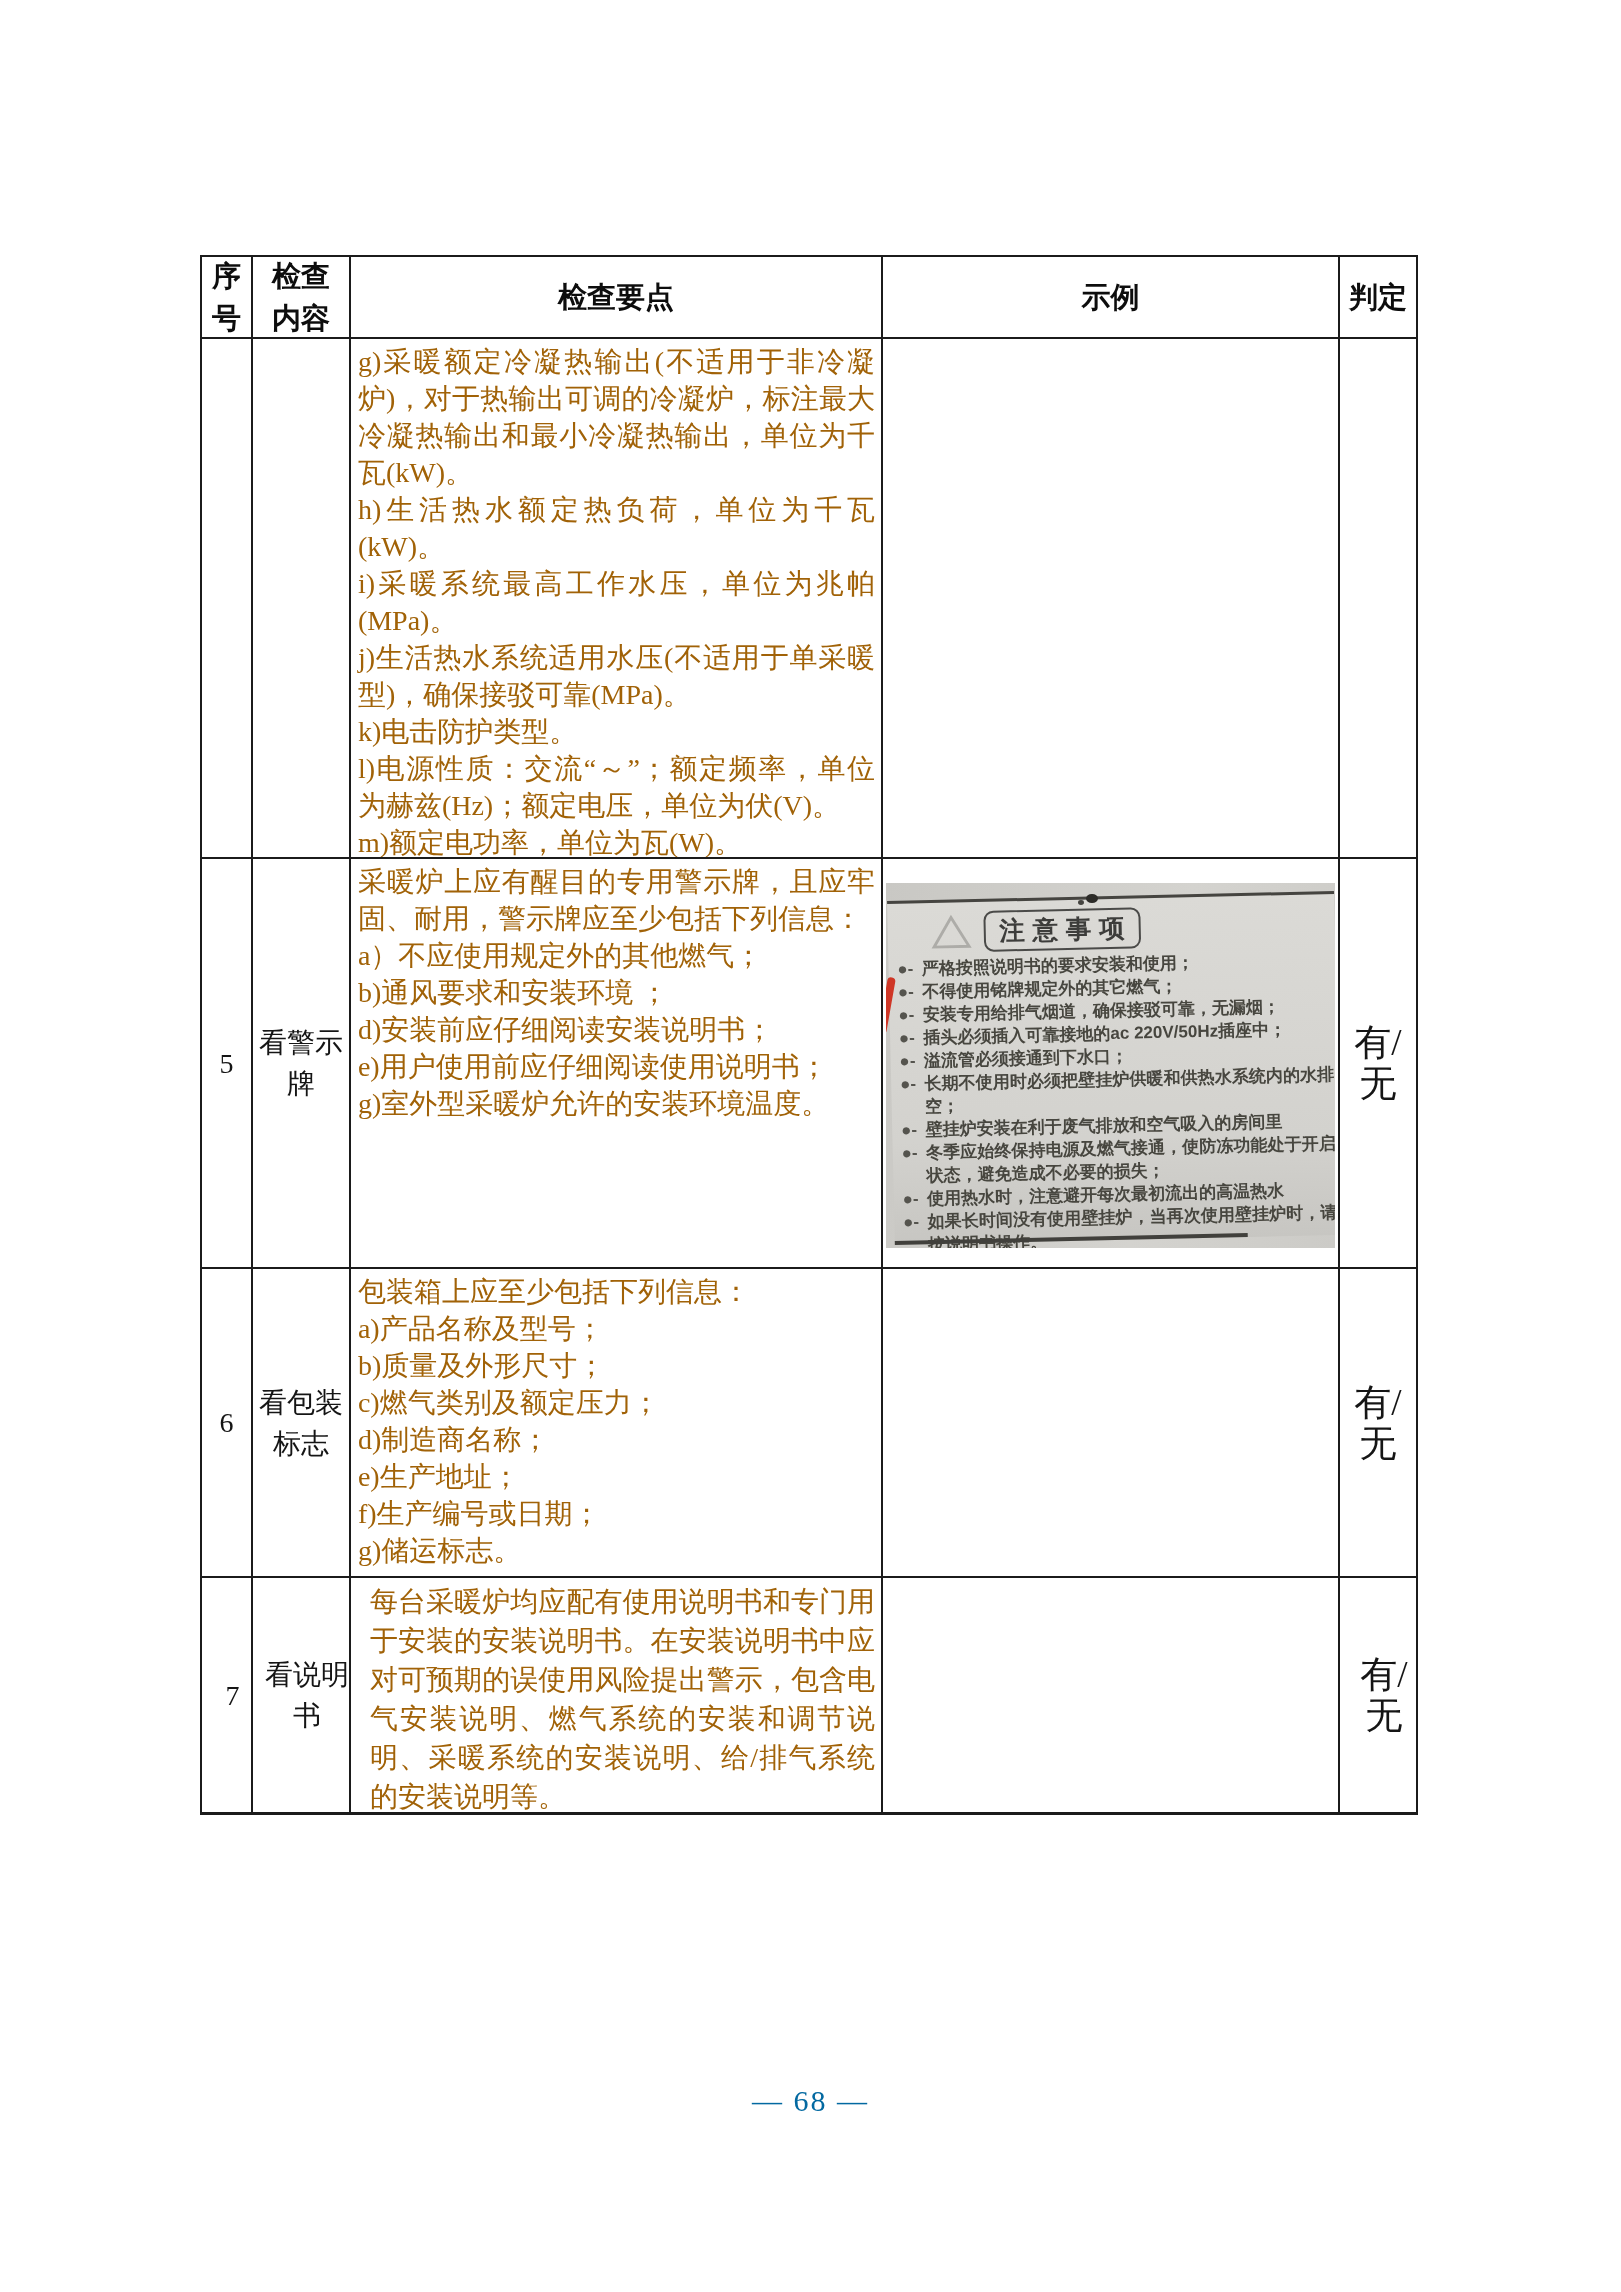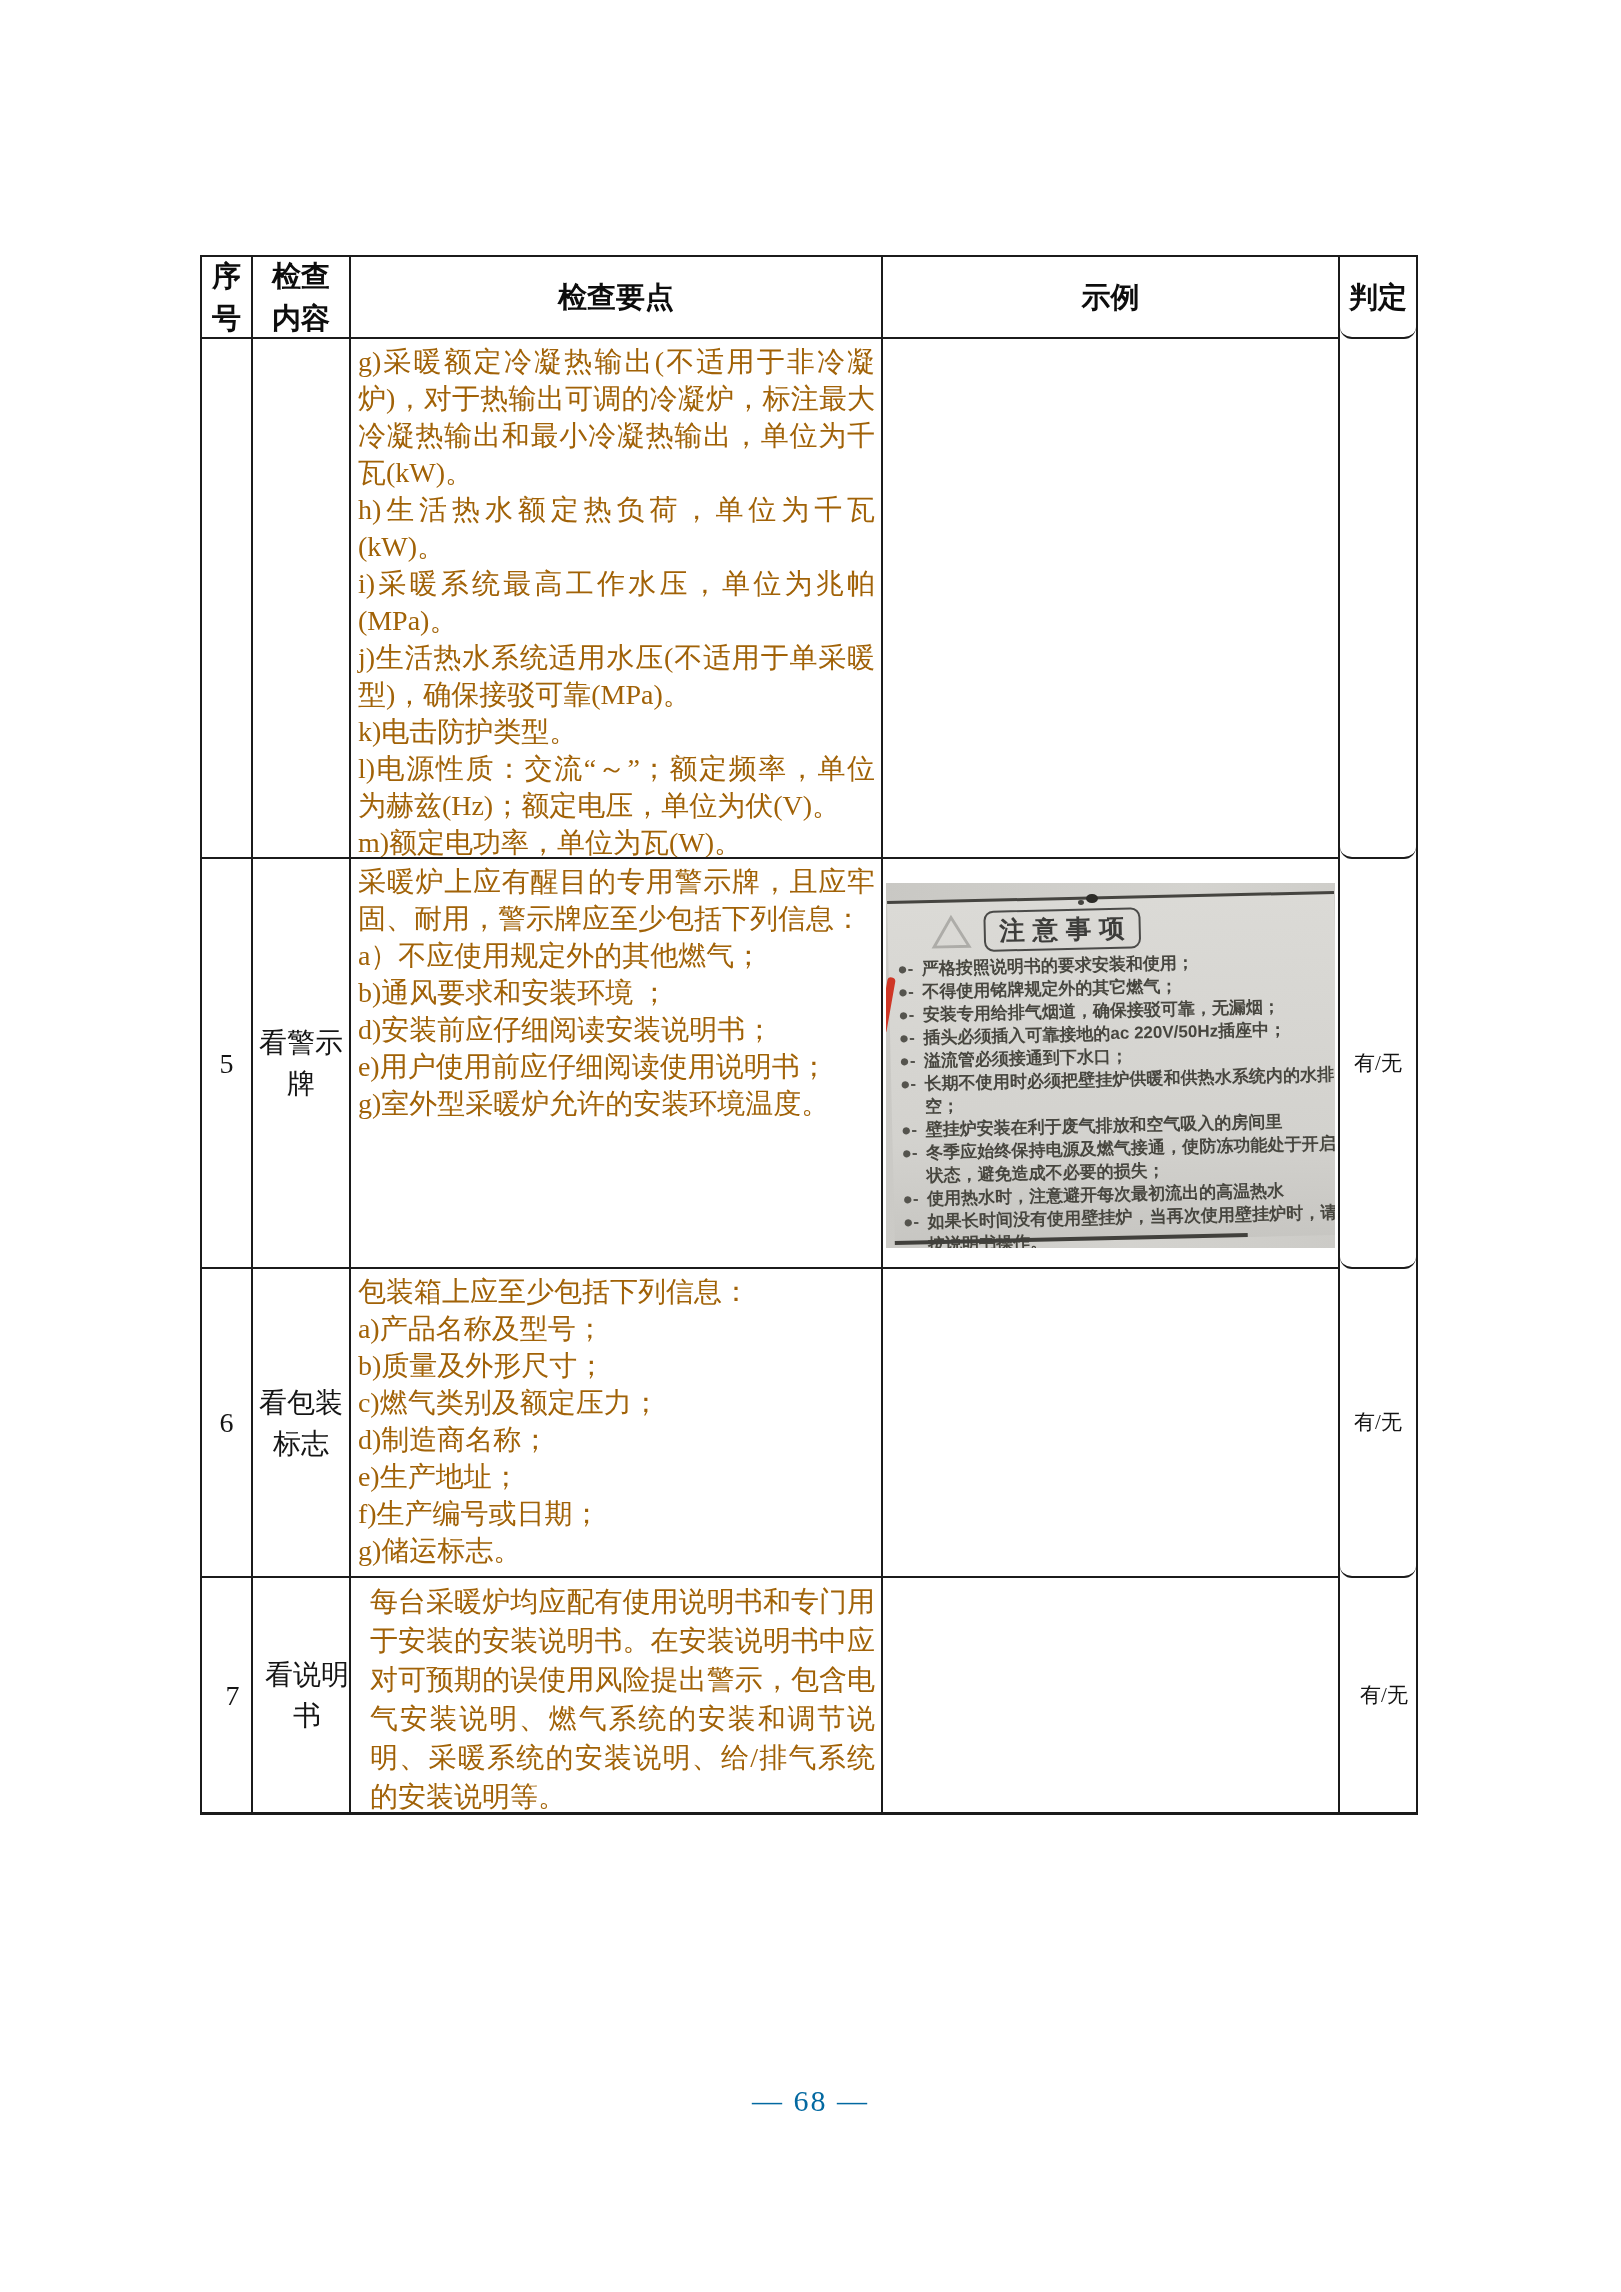--- a/index.html
+++ b/index.html
@@ -13,33 +13,33 @@
     display:grid;box-sizing:border-box;
     grid-template-columns:51px 98px 532px 457px 1fr;
     grid-template-rows:82px 520px 410px 309px 1fr;
     border:2px solid #1b1b1b;border-top-width:2.9px;border-bottom-width:3.9px;
     background:#fff;
   }
   .cell{
     box-sizing:border-box;border-right:2px solid #1b1b1b;border-bottom:2px solid #1b1b1b;
     position:relative;overflow:hidden;
   }
-  .col-last{border-right:none;border-radius:12px;}
+  .col-last{border-right:none;}
   .row-last{border-bottom:none;margin-left:12px;}
   .hd{
     font-family:"Liberation Sans","DejaVu Sans",sans-serif;font-weight:bold;
     font-size:29px;line-height:42px;display:flex;align-items:center;justify-content:center;
     text-align:center;border-bottom-width:2.9px;color:#0d0d0d;
   }
   .hd-narrow{padding:0 11.8px;}
   .cc{
     font-size:28px;line-height:41px;display:flex;align-items:center;justify-content:center;
     text-align:center;color:#151515;
   }
-  .jd{font-size:21px;}
+  .jd{font-size:37px;}
   .pts{padding:3.9px 5.9px 0 6.9px;font-size:28px;line-height:37px;text-align:justify;color:#a16207;}
   .pts .pt{text-align:justify;}
   .pts-wide .pt{line-height:39px;}
   
   .photo{
     position:absolute;left:2.9px;top:23.5px;width:449px;height:365px;
     background:linear-gradient(100deg,#c9c8c4 0%,#d4d3cf 60%,#cccbc7 100%);
     overflow:hidden;filter:blur(0.3px);
   }
   .label{

